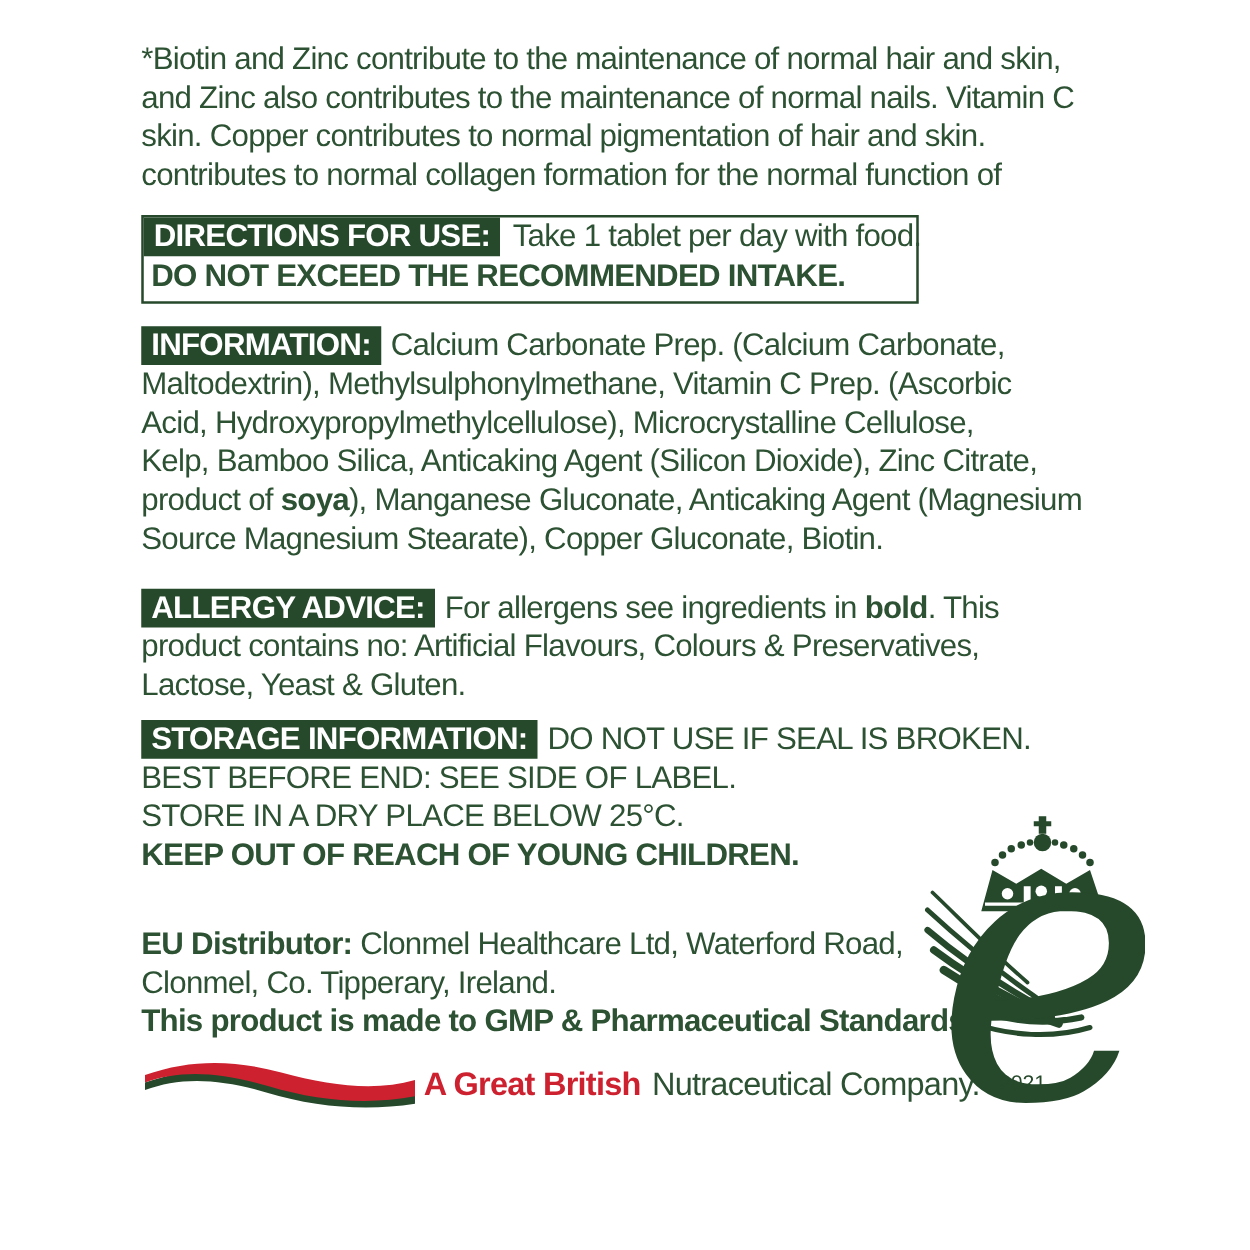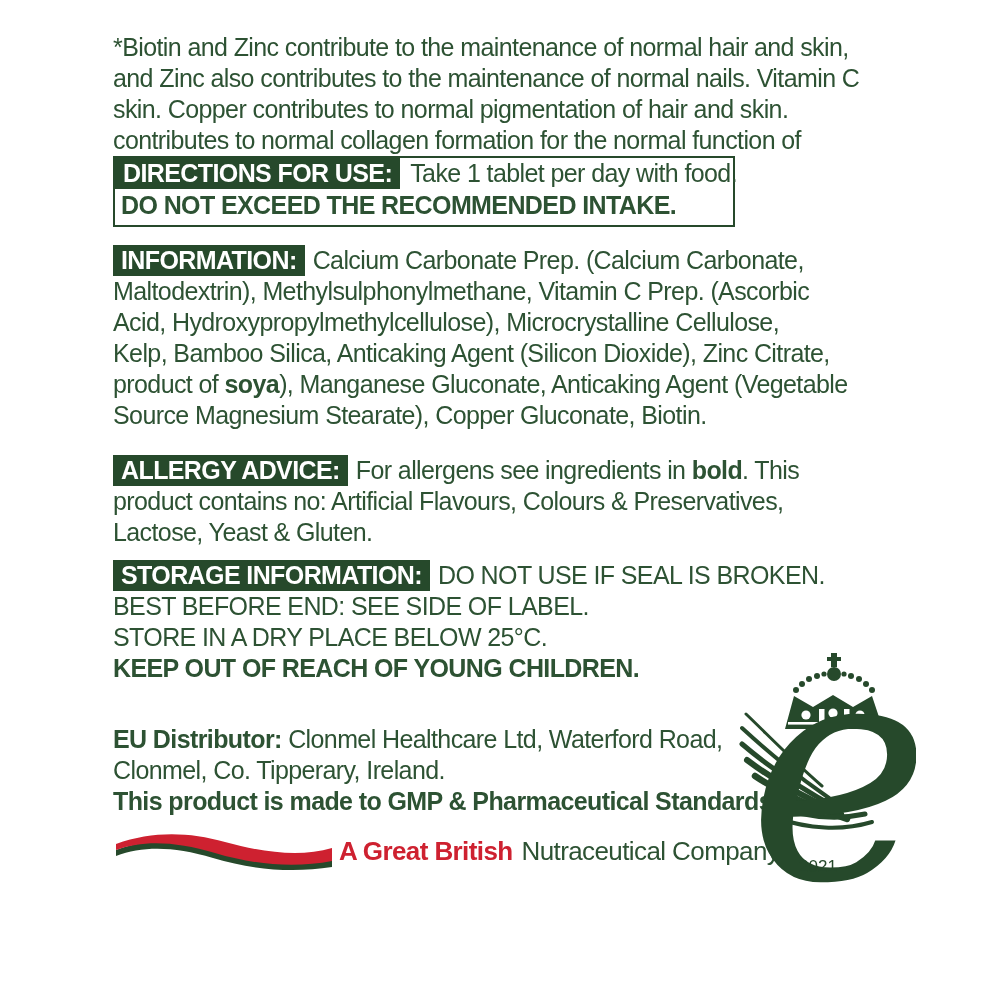--- a/index.html
+++ b/index.html
@@ -35,20 +35,21 @@
     display:inline-block;
     background:var(--chip);
     color:#fff;
     font-weight:bold;
     padding:2px 8px 3px 8px;
     margin-right:8px;
     line-height:26px;
   }
   
   .dirbox{
+    margin-top:16px;
     width:622px;
     border:2px solid var(--chip);
     box-sizing:border-box;
   }
   .dirbox .chip{margin-right:10px;}
   .dirbox .line2{padding:1px 6px 4px 6px;}
   .mt-ingredients{margin-top:18px;}
   .mt-allergy{margin-top:24px;}
   .mt-storage{margin-top:12px;}
   .mt-distributor{margin-top:40px;}
@@ -89,21 +90,21 @@
     <div class="line"><span class="chip">DIRECTIONS FOR USE:</span><span>Take 1 tablet per day with food.</span></div>
     <div class="line line2 b">DO NOT EXCEED THE RECOMMENDED INTAKE.</div>
   </div>
 
   <div class="para mt-ingredients">
     <div class="line"><span class="chip">INFORMATION:</span><span><span>Calcium Carbonate Prep. (Calcium Carbonate,</span></span></div>
     <div>
         <div class="line"><span>Maltodextrin), Methylsulphonylmethane, Vitamin C Prep. (Ascorbic</span></div>
         <div class="line"><span>Acid, Hydroxypropylmethylcellulose), Microcrystalline Cellulose,</span></div>
         <div class="line"><span>Kelp, Bamboo Silica, Anticaking Agent (Silicon Dioxide), Zinc Citrate,</span></div>
-        <div class="line"><span>product of </span><span class="b">soya</span><span>), Manganese Gluconate, Anticaking Agent (Vegetable</span></div>
+        <div class="line"><span>product of </span><span class="b">soya</span><span>), Manganese Gluconate, Anticaking Agent (Magnesium</span></div>
         <div class="line"><span>Source Magnesium Stearate), Copper Gluconate, Biotin.</span></div>
       </div>
   </div>
 
   <div class="para mt-allergy">
     <div class="line"><span class="chip">ALLERGY ADVICE:</span><span><span>For allergens see ingredients in </span><span class="b">bold</span><span>. This</span></span></div>
     <div>
         <div class="line"><span>product contains no: Artificial Flavours, Colours &amp; Preservatives,</span></div>
         <div class="line"><span>Lactose, Yeast &amp; Gluten.</span></div>
       </div>

